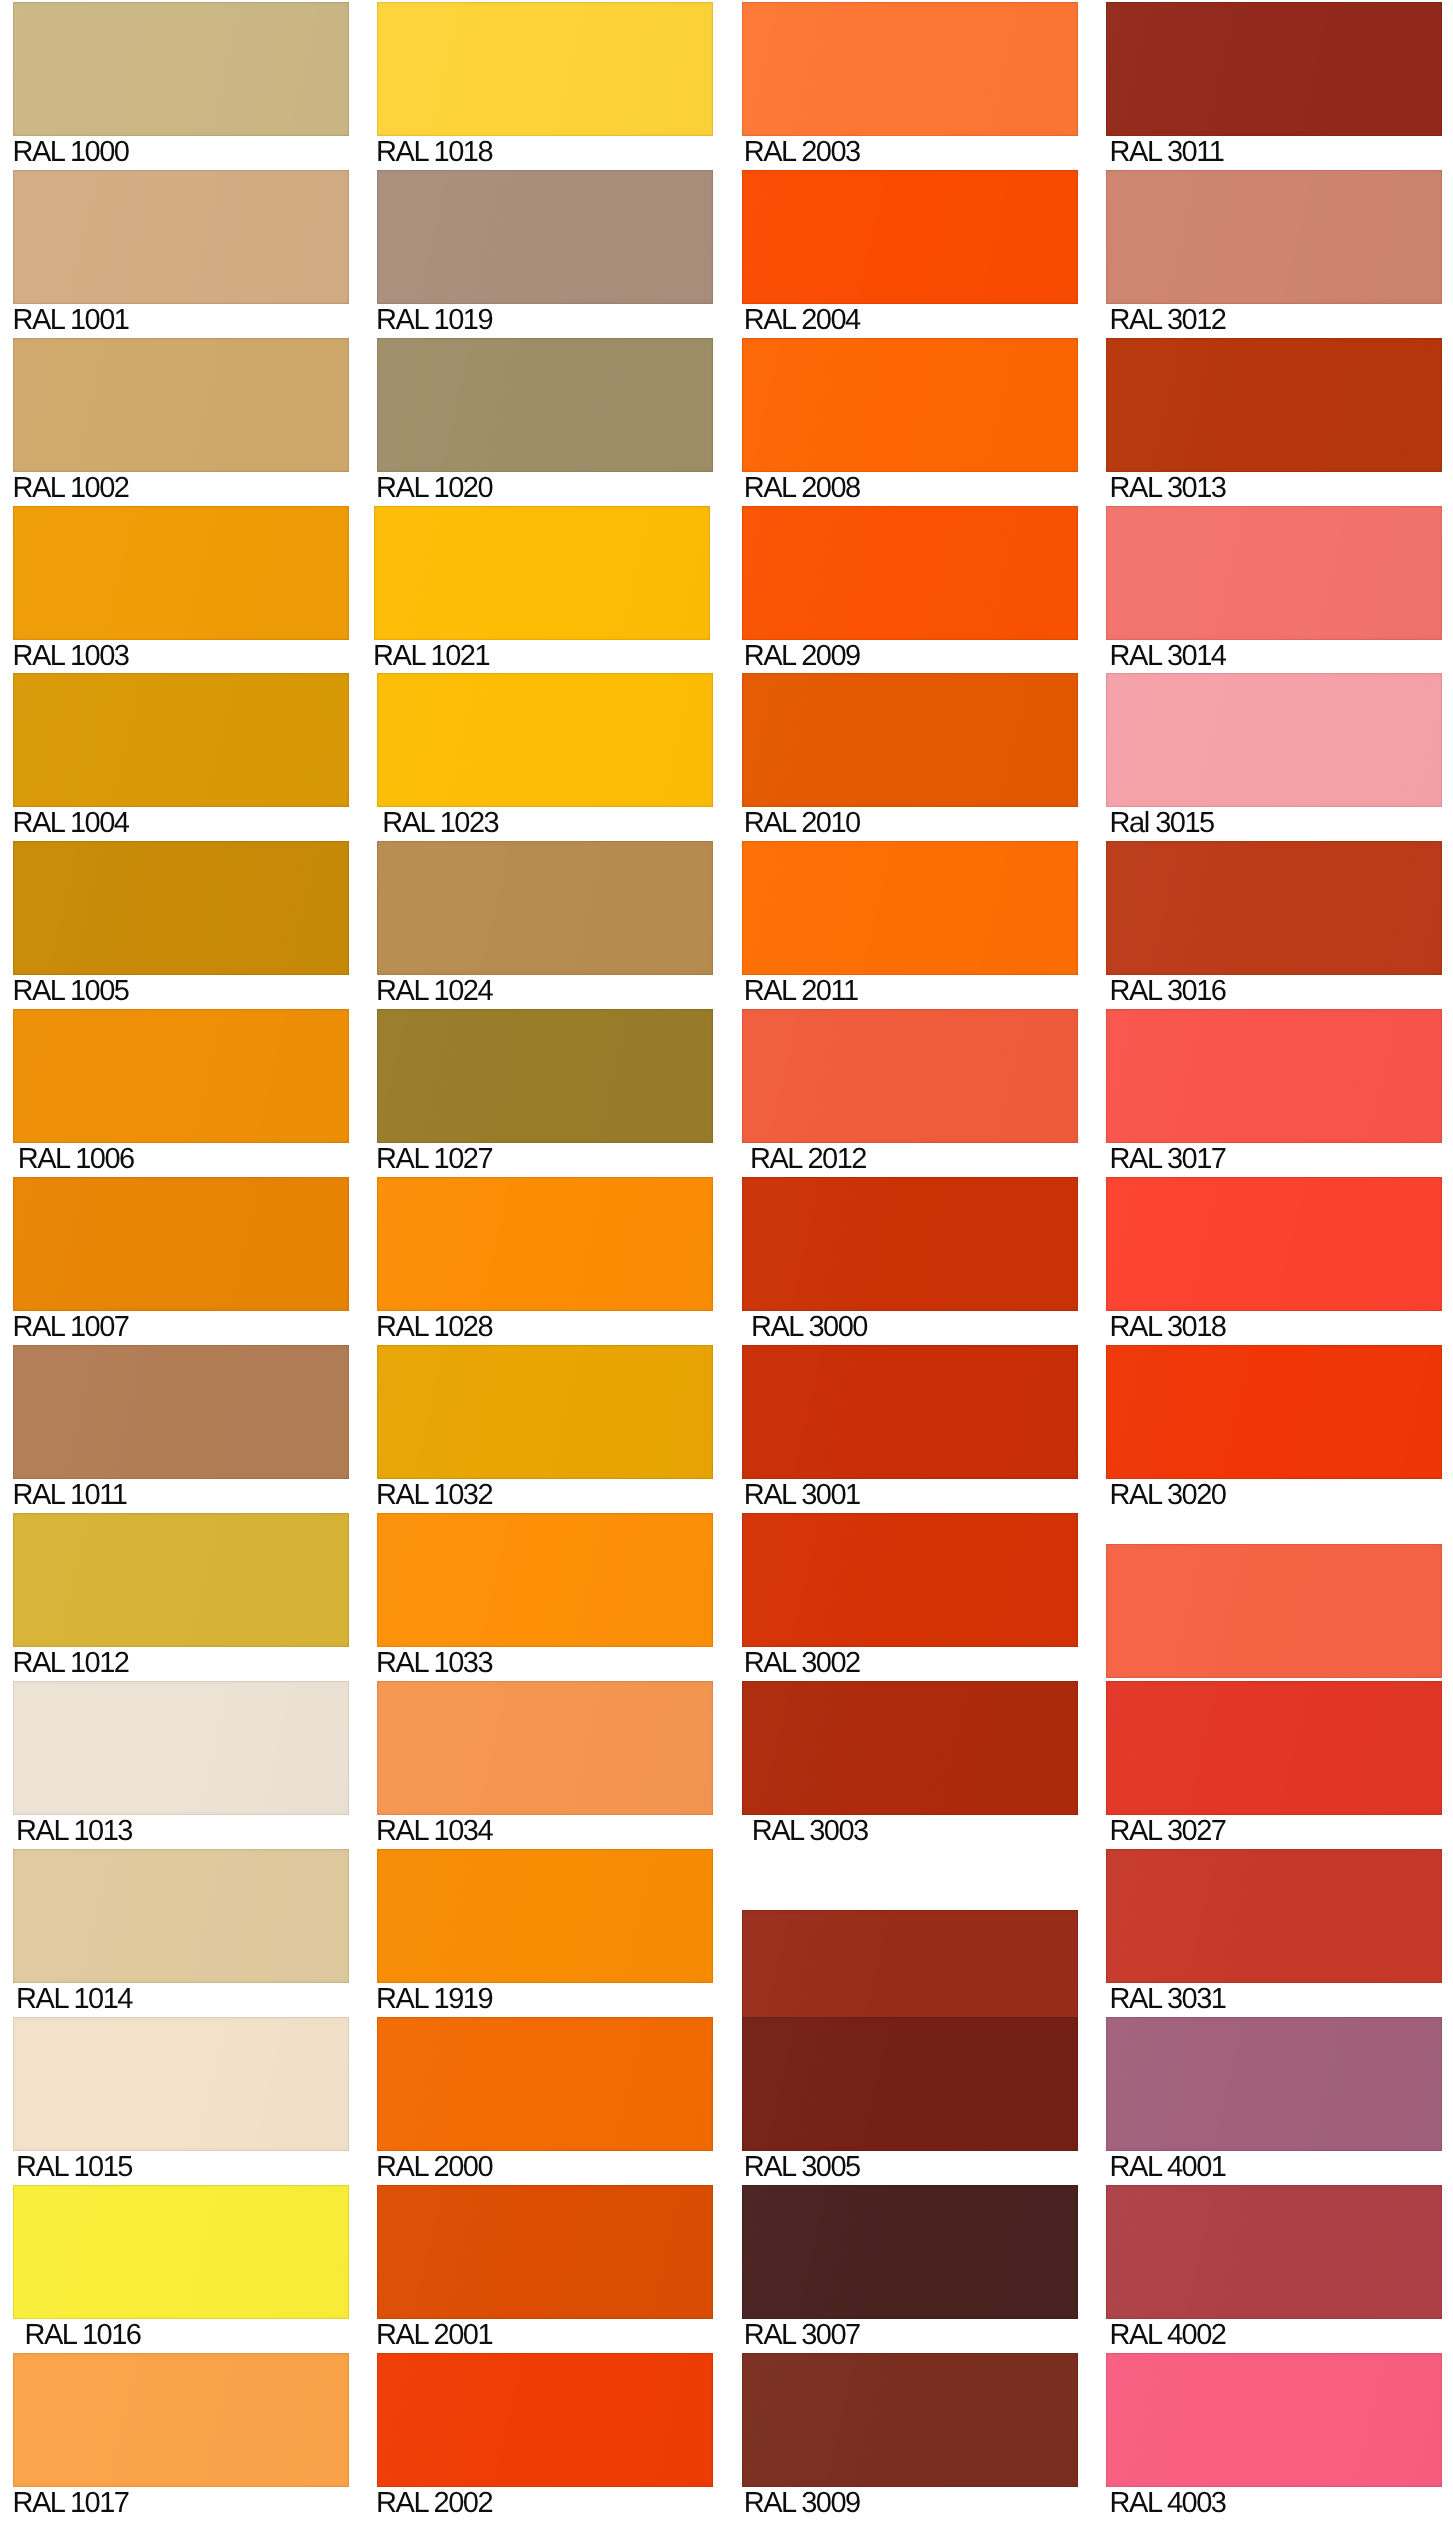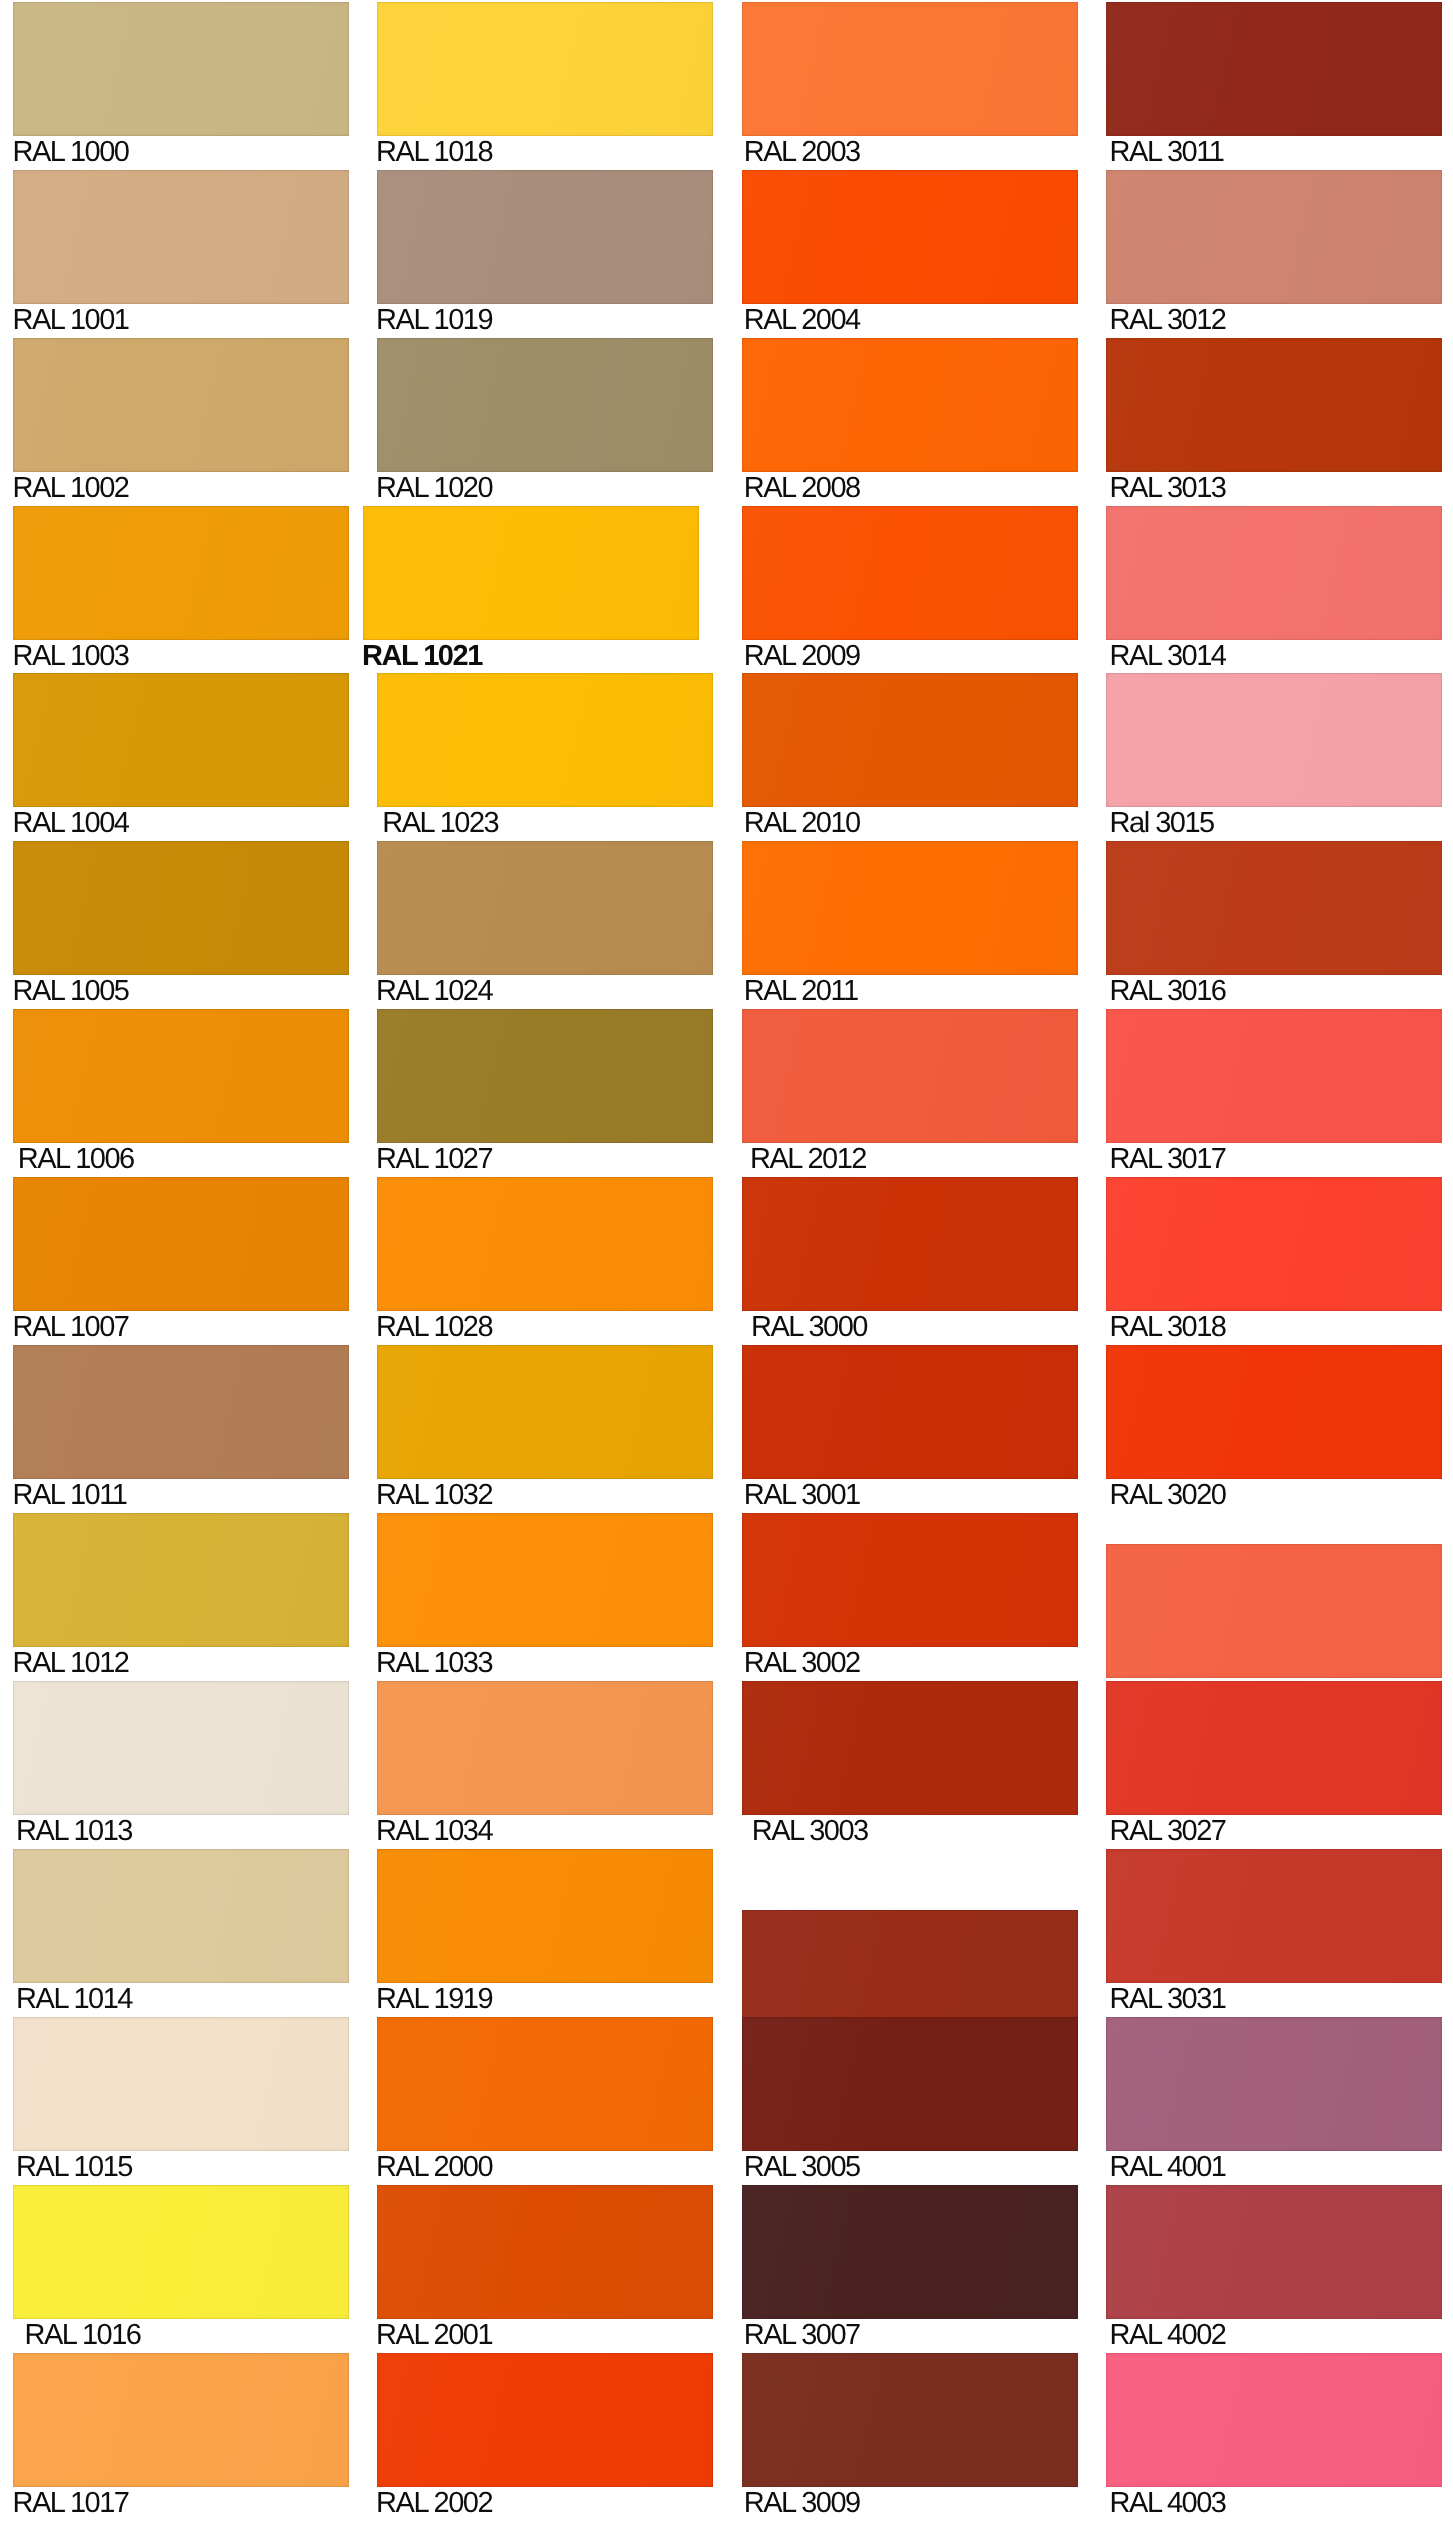--- a/index.html
+++ b/index.html
@@ -99,21 +99,21 @@
     <div class="lbl" style="margin-left: -0.9px;">RAL 1018</div>
    </div>
    <div class="cell" style="left: 377px; top: 170px;">
     <div class="sw" style="background-color: rgb(169, 142, 123); width: 336px; height: 134px;"></div>
     <div class="lbl" style="margin-left: -0.9px;">RAL 1019</div>
    </div>
    <div class="cell" style="left: 377px; top: 338px;">
     <div class="sw" style="background-color: rgb(158, 142, 104); width: 336px; height: 134px;"></div>
     <div class="lbl" style="margin-left: -0.9px;">RAL 1020</div>
    </div>
-   <div class="cell" style="left: 363px; top: 506px; font-weight: bold;">
+   <div class="cell" style="left: 374px; top: 506px;">
     <div class="sw" style="background-color: rgb(253, 188, 4); width: 336px; height: 134px;"></div>
     <div class="lbl" style="margin-left: -0.9px;">RAL 1021</div>
    </div>
    <div class="cell" style="left: 377px; top: 673px;">
     <div class="sw" style="background-color: rgb(253, 189, 4); width: 336px; height: 134px;"></div>
     <div class="lbl" style="margin-left: 5.3px;">RAL 1023</div>
    </div>
    <div class="cell" style="left: 377px; top: 841px;">
     <div class="sw" style="background-color: rgb(183, 140, 80); width: 336px; height: 134px;"></div>
     <div class="lbl" style="margin-left: -0.9px;">RAL 1024</div>

